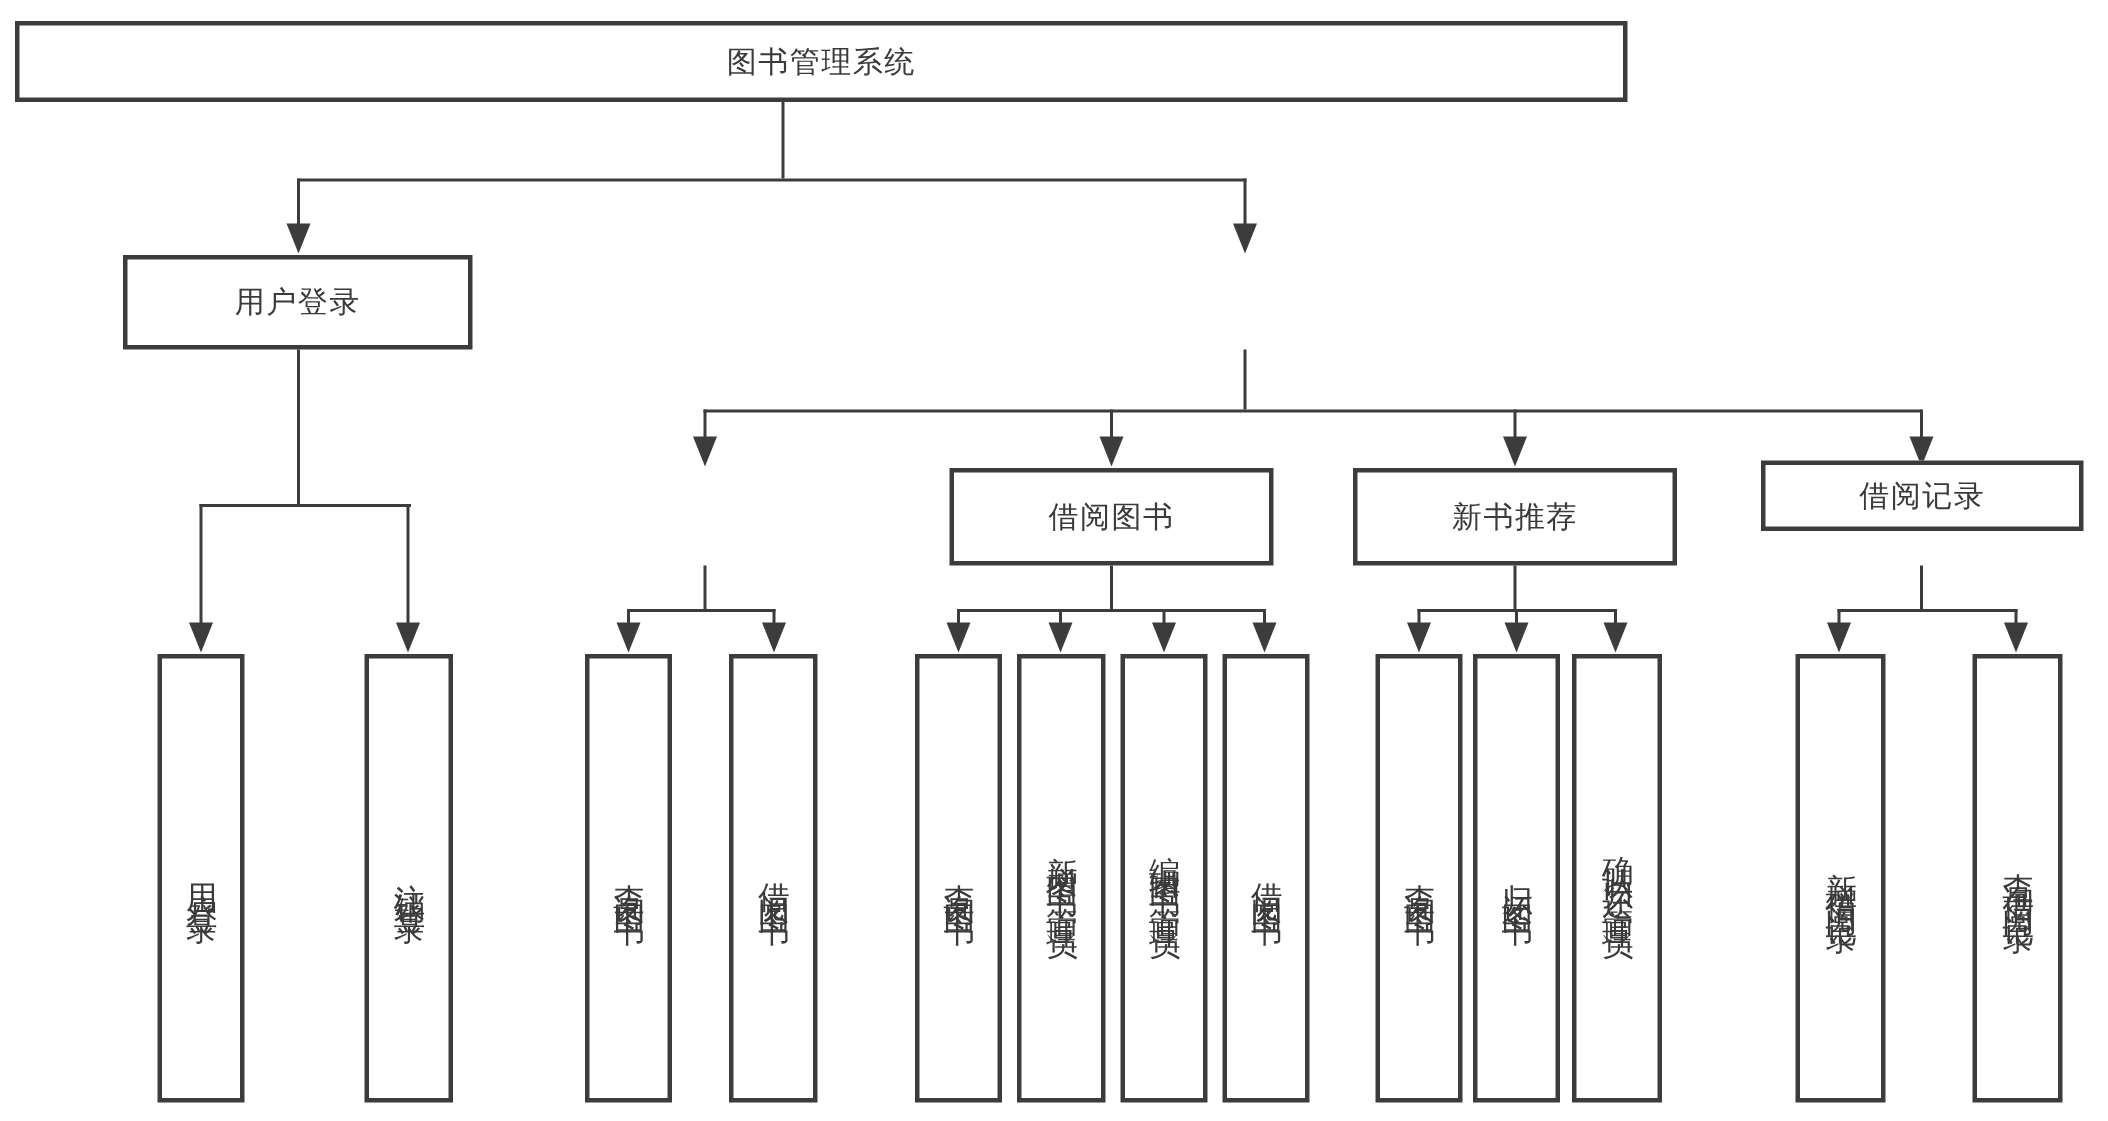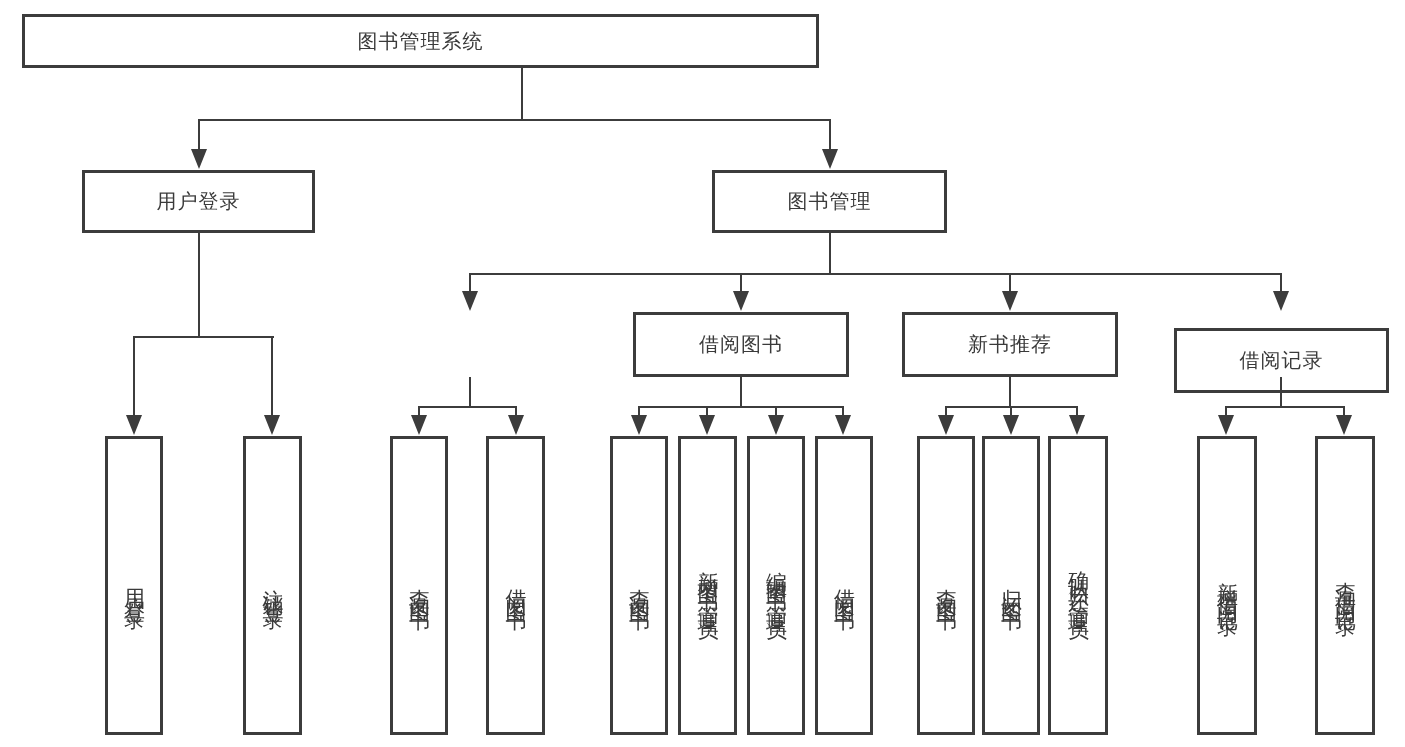--- a/index.html
+++ b/index.html
@@ -42,36 +42,33 @@
     color:#a6a6a6;
     letter-spacing:1px;
     white-space:nowrap;
   }
 </style>
 </head>
 <body>
 
 <div id="canvas">
 
-  <div class="box" style="left:22px;top:14px;width:797px;height:54px">
+  <div class="box" style="left:10px;top:14px;width:1075px;height:54px">
     <span>图书管理系统</span>
   </div>
 
   <div class="line" style="left:521px;top:67px;width:2px;height:52px"></div>
   <div class="line" style="left:198px;top:119px;width:633px;height:2px"></div>
   <div class="line" style="left:198px;top:119px;width:2px;height:33px"></div>
   <div class="arrow" style="left:191px;top:149px"></div>
   <div class="line" style="left:829px;top:119px;width:2px;height:33px"></div>
   <div class="arrow" style="left:822px;top:149px"></div>
 
   <div class="box" style="left:82px;top:170px;width:233px;height:63px">
     <span>用户登录</span>
-  </div>
-  <div class="box" style="left:712px;top:170px;width:235px;height:63px">
-    <span>图书管理</span>
   </div>
 
   <div class="line" style="left:198px;top:233px;width:2px;height:103px"></div>
   <div class="line" style="left:133px;top:336px;width:141px;height:2px"></div>
   <div class="line" style="left:133px;top:336px;width:2px;height:80px"></div>
   <div class="arrow" style="left:126px;top:415px"></div>
   <div class="line" style="left:271px;top:336px;width:2px;height:80px"></div>
   <div class="arrow" style="left:264px;top:415px"></div>
 
   <div class="line" style="left:829px;top:233px;width:2px;height:40px"></div>
@@ -84,21 +81,21 @@
   <div class="arrow" style="left:1002px;top:291px"></div>
   <div class="line" style="left:1280px;top:273px;width:2px;height:20px"></div>
   <div class="arrow" style="left:1273px;top:291px"></div>
 
   <div class="box" style="left:633px;top:312px;width:216px;height:65px">
     <span>借阅图书</span>
   </div>
   <div class="box" style="left:902px;top:312px;width:216px;height:65px">
     <span>新书推荐</span>
   </div>
-  <div class="box" style="left:1174px;top:328px;width:215px;height:65px">
+  <div class="box" style="left:1174px;top:307px;width:215px;height:47px">
     <span>借阅记录</span>
   </div>
 
   <div class="line" style="left:469px;top:377px;width:2px;height:29px"></div>
   <div class="line" style="left:418px;top:406px;width:99px;height:2px"></div>
   <div class="line" style="left:418px;top:406px;width:2px;height:11px"></div>
   <div class="arrow" style="left:411px;top:415px"></div>
   <div class="line" style="left:515px;top:406px;width:2px;height:11px"></div>
   <div class="arrow" style="left:508px;top:415px"></div>
 

